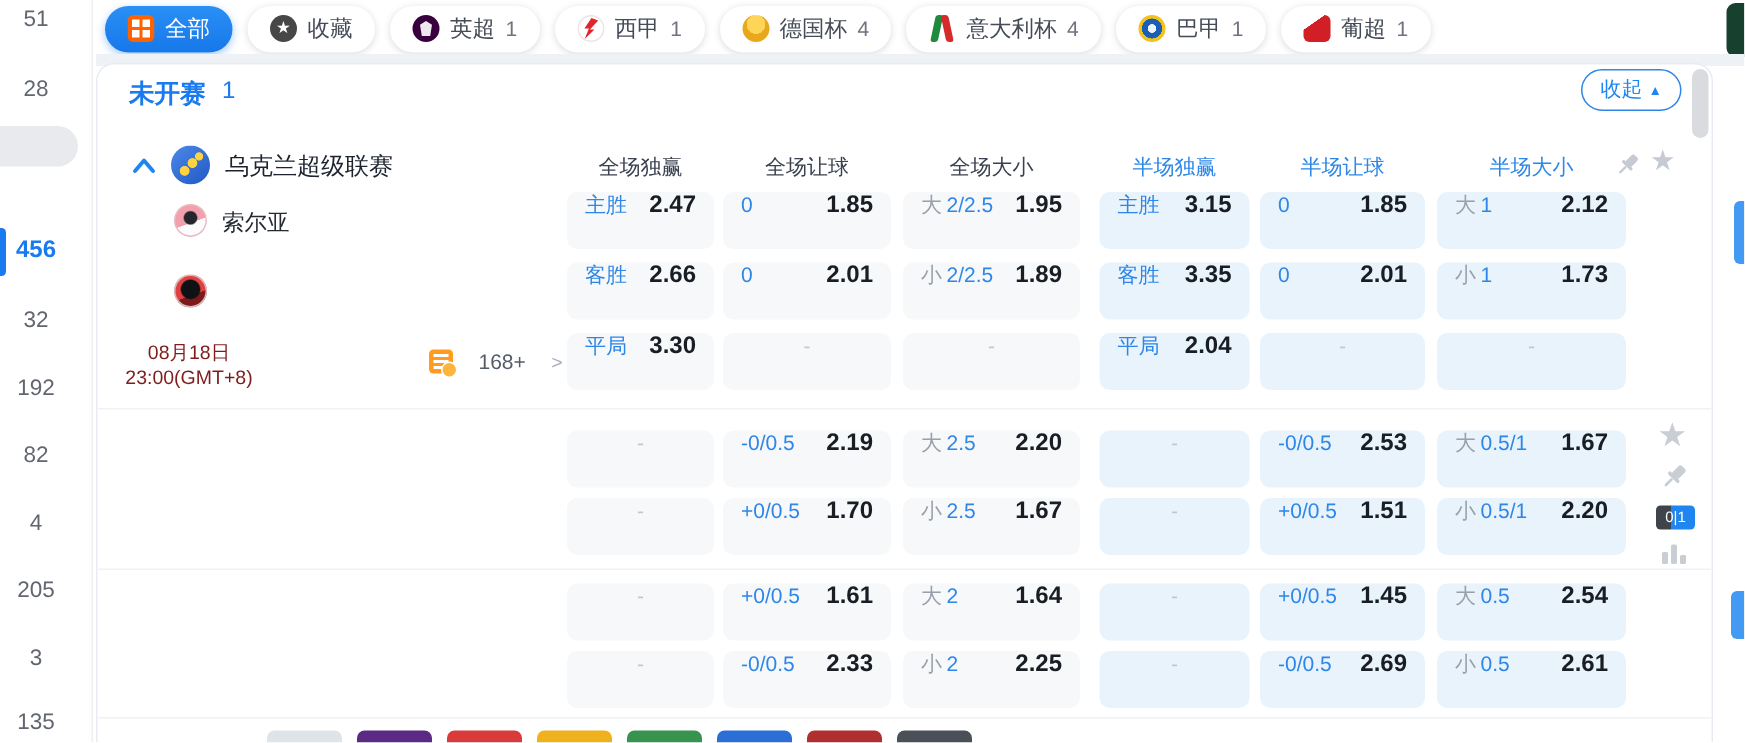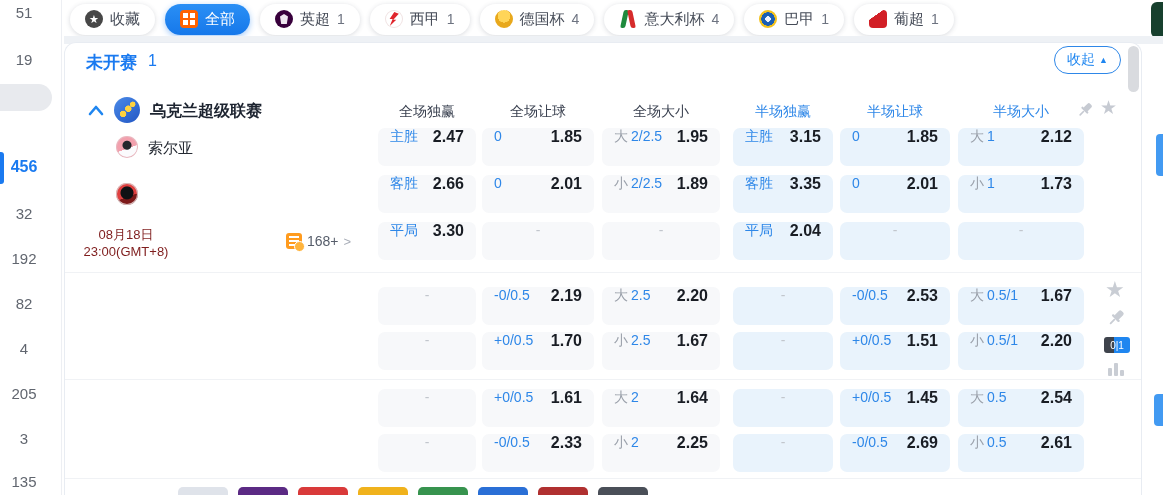--- a/index.html
+++ b/index.html
@@ -39,36 +39,36 @@
 .panel{position:absolute;left:64px;top:42px;width:1078px;height:453px;background:#fff;border:1px solid #e8ecf2;border-bottom:none;border-radius:12px 12px 0 0}
 .status-label{position:absolute;left:86px;top:51px;font-size:17px;font-weight:700;color:#1a7af0}
 .status-count{position:absolute;left:148px;top:52px;font-size:16px;color:#1a7af0}
 .collapse-btn{position:absolute;left:1054px;top:46px;width:67px;height:28px;border:1.5px solid #2e87e8;border-radius:15px;color:#1f86f0;font-size:14px;display:flex;align-items:center;justify-content:center;gap:4px;background:#fff;cursor:pointer}
 .collapse-arrow{font-size:9px;line-height:1}
 .scroll-thumb{position:absolute;left:1128px;top:46px;width:11px;height:46px;background:#d9dbdf;border-radius:6px;cursor:pointer}
 
 
 .league-chevron{position:absolute;left:88px;top:104px;width:16px;height:12px;cursor:pointer}
 .league-logo{position:absolute;left:114px;top:97px;width:26px;height:26px;border-radius:50%;background:radial-gradient(circle at 35% 65%,#ffd23f 0 3px,transparent 3.5px),radial-gradient(circle at 55% 45%,#ffd23f 0 3px,transparent 3.5px),radial-gradient(circle at 72% 28%,#ffd23f 0 2.5px,transparent 3px),linear-gradient(140deg,#4b8ae8,#2257c4)}
-.league-name{position:absolute;left:150px;top:101px;font-size:16px;font-weight:700;color:#1d2430}
+.league-name{position:absolute;left:150px;top:101px;font-size:16px;font-weight:400;color:#1d2430}
 .colh{position:absolute;top:103px;font-size:14px;text-align:center}
 .colh.ft{color:#3a4150}
 .colh.ht{color:#2e87e8}
 .hdr-pin{position:absolute;left:1076px;top:101px;width:18px;height:18px;cursor:pointer}
 .hdr-star{position:absolute;left:1100px;top:96px;font-size:19px;color:#c6cad2;cursor:pointer}
 
 
 .team-logo{position:absolute;width:22px;height:22px;border-radius:50%}
 .logo-home{left:116px;top:136px;background:radial-gradient(circle at 50% 42%,#23262b 0 4px,transparent 5px),linear-gradient(160deg,#f2a0ad 0 55%,#fbfbfd 56% 100%);box-shadow:inset 0 0 0 1px #e8b8c0}
 .logo-away{left:116px;top:183px;background:radial-gradient(circle at 50% 45%,#101114 0 6px,transparent 7px),linear-gradient(160deg,#e04040 0 60%,#7e1a1a 61% 100%);box-shadow:inset 0 0 0 1px #d5baba}
 .team-name{position:absolute;left:148px;font-size:15px;color:#252a33}
 .tn-home{top:139px}
 .tn-away{top:186px}
 .match-date{position:absolute;left:70px;top:226px;width:112px;text-align:center;font-size:13px;color:#7f1d1d;line-height:17px}
-.more-markets{position:absolute;left:286px;top:233px;display:flex;align-items:center;gap:5px;cursor:pointer}
+.more-markets{position:absolute;left:286px;top:233px;display:flex;align-items:center;gap:17px;cursor:pointer}
 .mm-icon{width:16px;height:16px;border-radius:3px;background:#ff9b1e;position:relative}
 .mm-icon::before{content:"";position:absolute;left:3px;top:3px;width:10px;height:2px;background:#fff;box-shadow:0 4px 0 #fff,0 8px 0 #fff}
 .mm-icon::after{content:"";position:absolute;right:-3px;bottom:-3px;width:9px;height:9px;border-radius:50%;background:#ffb43c;border:1.5px solid #fff}
 .mm-text{font-size:14px;color:#565d6a}
 .mm-chev{font-size:13px;color:#a9aeb8}
 
 
 .cell{position:absolute;height:38px;border-radius:7px;display:flex;align-items:flex-start;justify-content:space-between;padding:0 12px;cursor:pointer;font-size:14px}
 .cell.ft{background:#f7f8fa}
 .cell.ht{background:#e9f3fc}
@@ -92,39 +92,39 @@
 </style>
 </head>
 <body>
 
 <div class="screen">
 
   <aside class="sidebar">
     <div class="sb-pill"></div>
     <div class="sb-bar"></div>
     <div class="sb-item" style="top:2px">51</div>
-    <div class="sb-item" style="top:49px">19</div>
+    <div class="sb-item" style="top:49px">28</div>
     <div class="sb-item active" style="top:156px">456</div>
     <div class="sb-item" style="top:203px">32</div>
     <div class="sb-item" style="top:248px">192</div>
     <div class="sb-item" style="top:293px">82</div>
     <div class="sb-item" style="top:338px">4</div>
     <div class="sb-item" style="top:383px">205</div>
     <div class="sb-item" style="top:428px">3</div>
     <div class="sb-item" style="top:471px">135</div>
   </aside>
 
   <div class="tabbar">
-    <div class="pill">
-      <span class="ticon i-fav"></span>
-      <span class="tlabel">收藏</span>
-    </div>
     <div class="pill active">
       <span class="ticon i-grid"></span>
       <span class="tlabel">全部</span>
+    </div>
+    <div class="pill">
+      <span class="ticon i-fav"></span>
+      <span class="tlabel">收藏</span>
     </div>
     <div class="pill">
       <span class="ticon i-epl"></span>
       <span class="tlabel">英超</span>
       <span class="tcount">1</span>
     </div>
     <div class="pill">
       <span class="ticon i-laliga"></span>
       <span class="tlabel">西甲</span>
       <span class="tcount">1</span>

